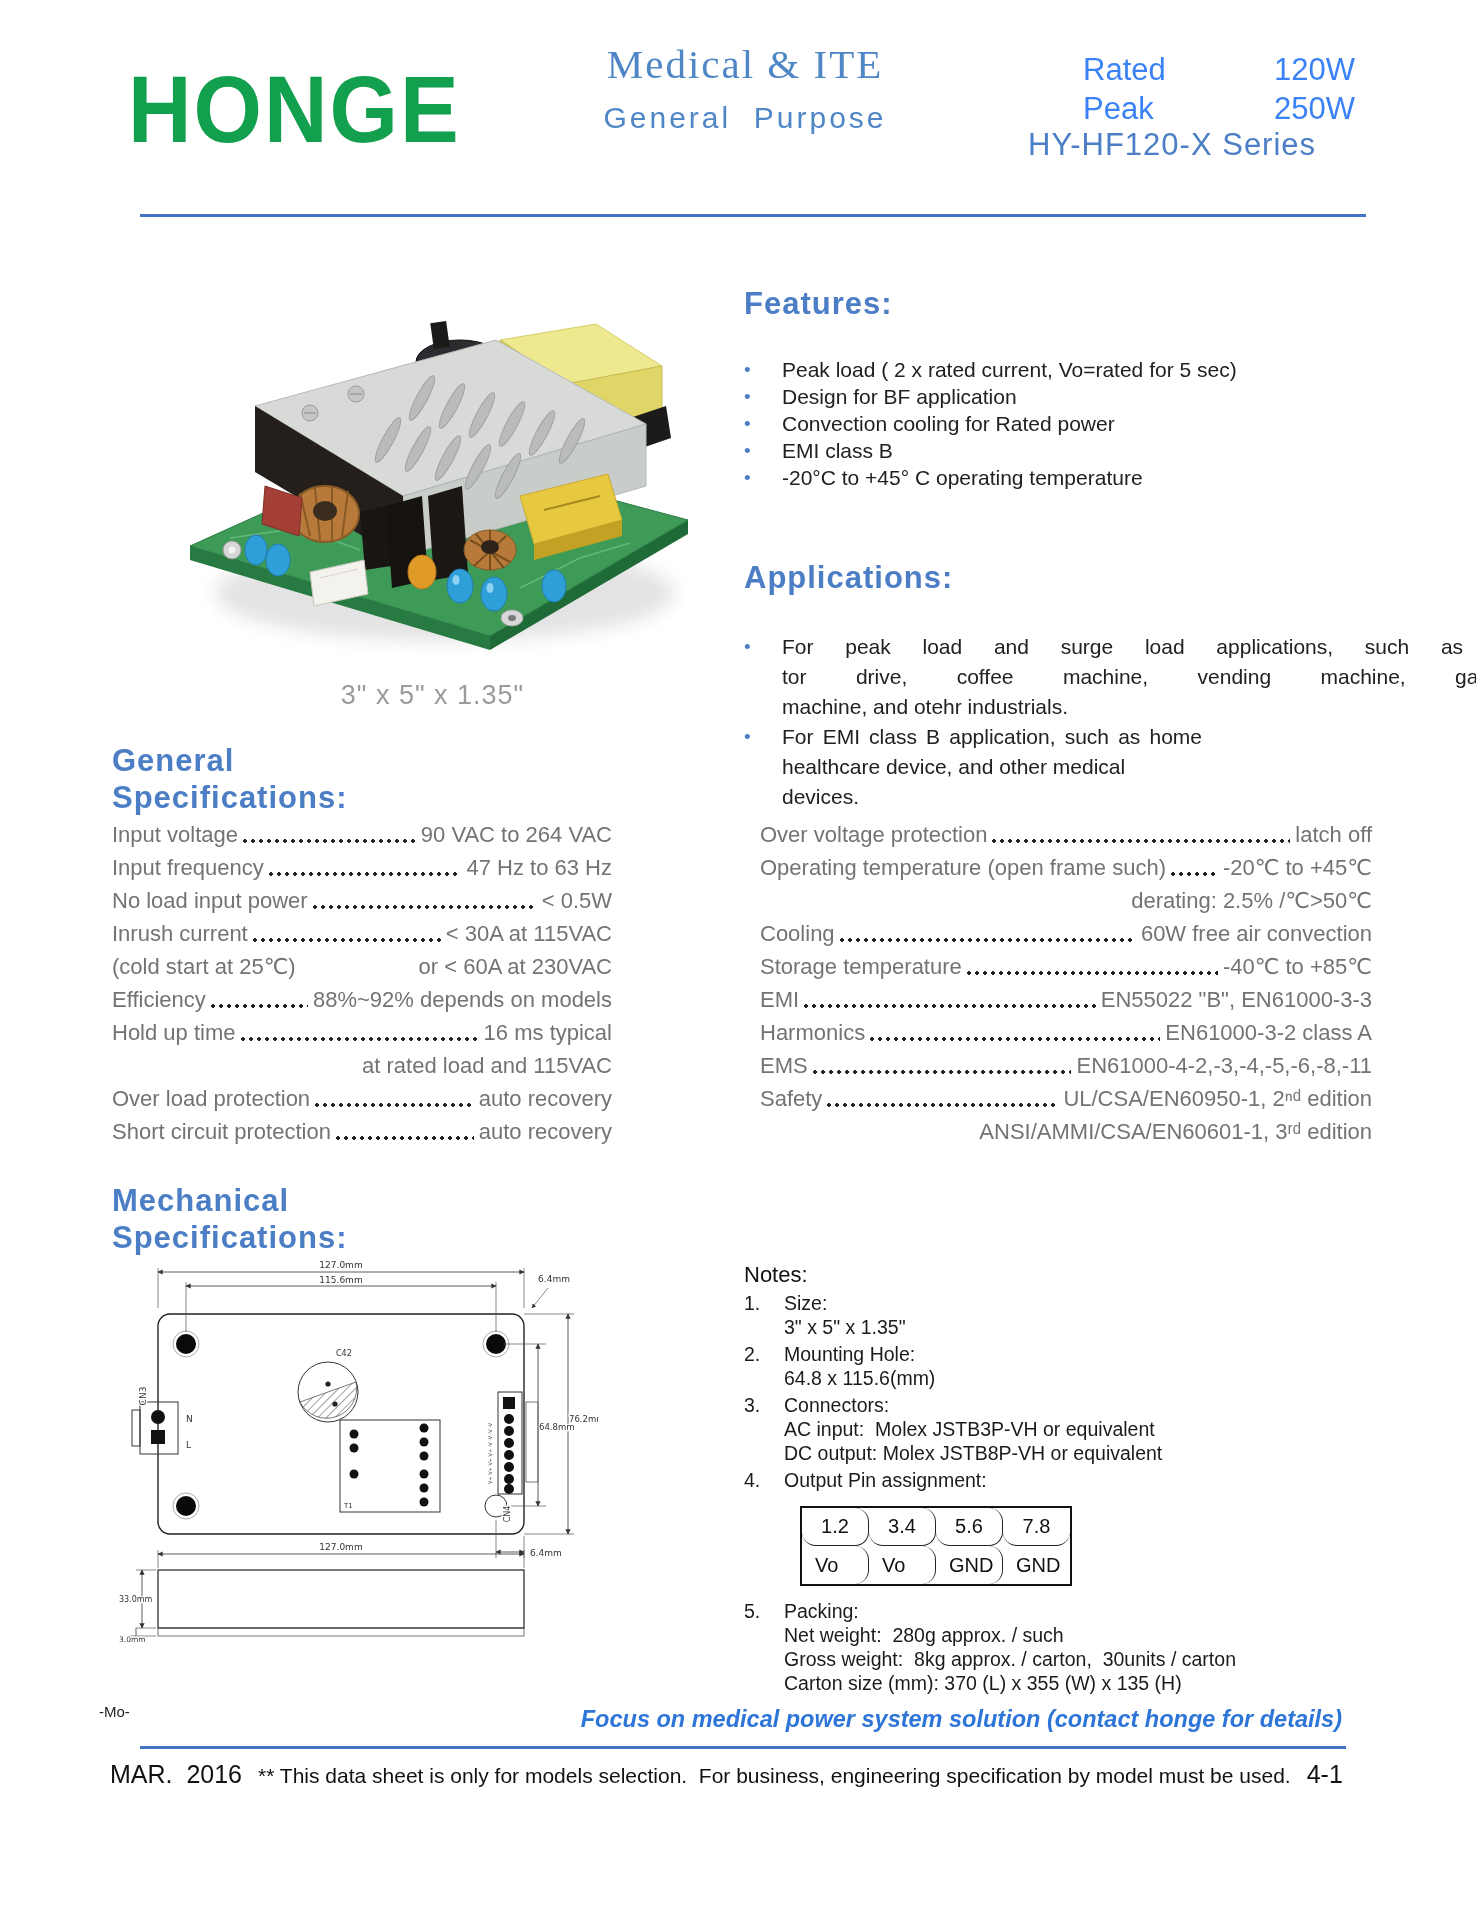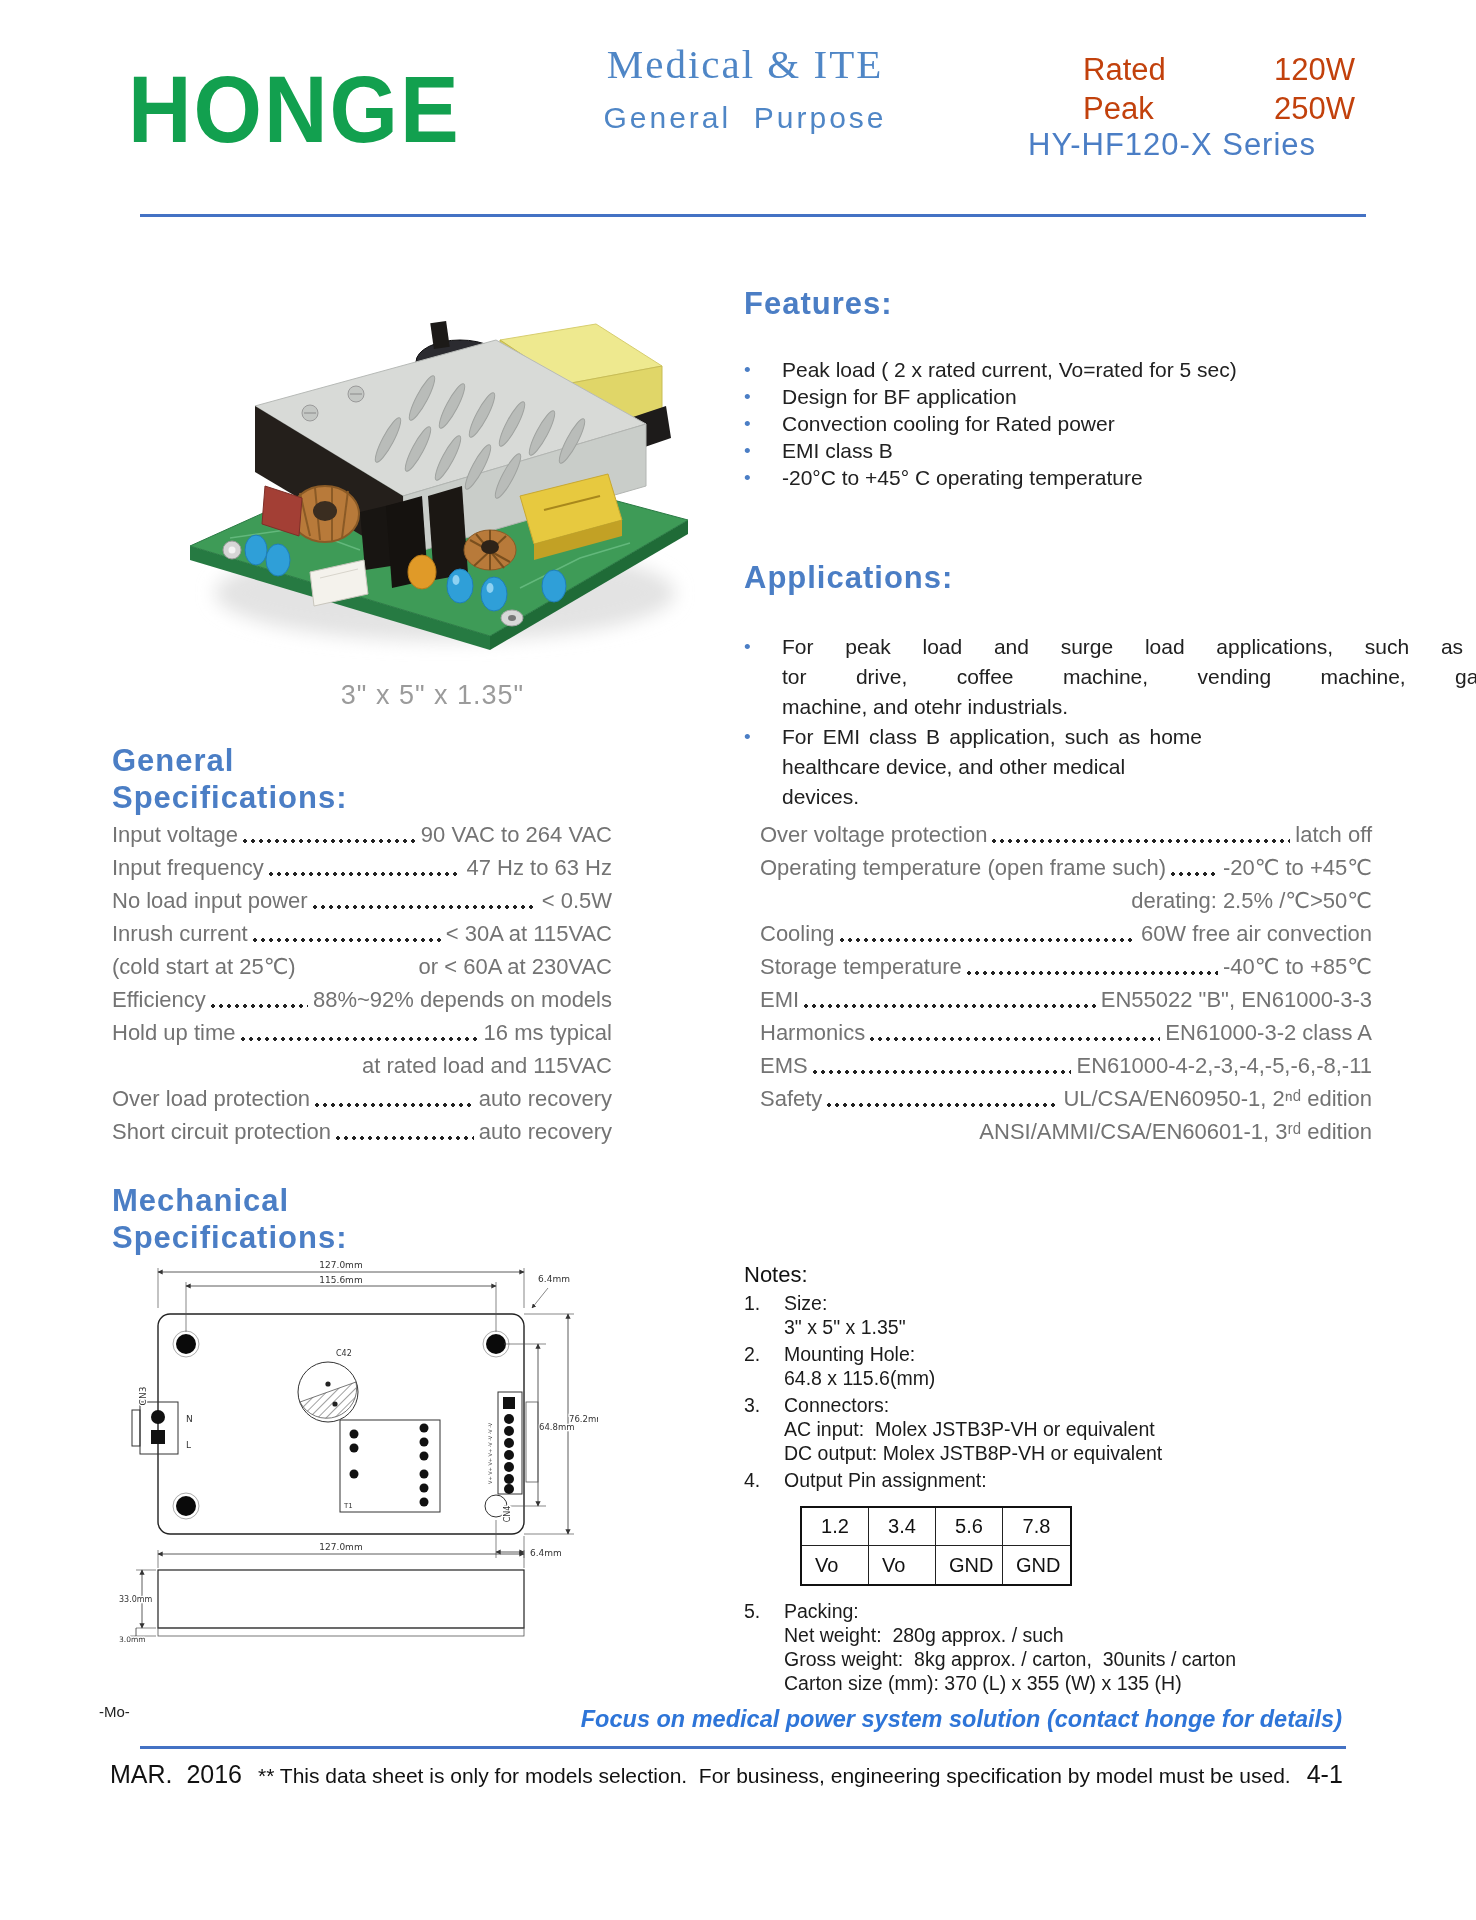--- a/index.html
+++ b/index.html
@@ -5,21 +5,21 @@
   html,body{margin:0;padding:0;background:#fff;}
   .page{position:relative;width:1476px;height:1920px;background:#fff;overflow:hidden;
         font-family:"Liberation Sans","DejaVu Sans",sans-serif;color:#1b1b1b;}
 
   
   .logo{position:absolute;left:128px;top:62px;font-size:88px;font-weight:bold;color:#12a04f;
         letter-spacing:2px;line-height:1;transform:scaleY(1.08);transform-origin:top left;}
   .doc-title{position:absolute;left:555px;top:40px;width:380px;text-align:center;color:#4f86c6;}
   .doc-title .t1{font-size:41px;letter-spacing:2px;font-family:Liberation Serif, serif;}
   .doc-title .t2{font-size:30px;letter-spacing:3px;margin-top:13px;white-space:pre-wrap;}
-  .power{position:absolute;left:1083px;top:50px;width:272px;color:#c2410c;font-size:31px;}
+  .power{position:absolute;left:1083px;top:50px;width:272px;color:#3b82f6;font-size:31px;}
   .pw-row{display:flex;justify-content:space-between;line-height:39px;}
   .series{position:absolute;left:1028px;top:127px;color:#4b7ec5;font-size:31px;letter-spacing:1px;}
   .rule-top{position:absolute;left:140px;top:214px;width:1226px;height:3px;background:#4472c4;}
 
   
   .photo{position:absolute;left:160px;top:288px;width:545px;height:385px;}
   .photo-caption{position:absolute;left:160px;top:680px;width:545px;text-align:center;
                  font-size:27px;color:#9b9b9b;letter-spacing:1px;white-space:pre-wrap;}
 
   
@@ -54,21 +54,21 @@
   
   .notes{position:absolute;left:744px;top:1262px;width:580px;}
   .notes-head{font-size:22px;font-weight:normal;color:#111;}
   .note-item{display:flex;margin-top:3px;}
   .note-num{width:40px;flex:none;font-size:19.5px;line-height:24px;}
   .note-lines{font-size:19.5px;line-height:24px;}
   .note-line{white-space:pre-wrap;}
   .pin-table{margin:14px 0 10px 56px;border:2.5px solid #111;display:inline-block;box-sizing:border-box;}
   .pt-row{display:flex;}
   .pt-row > div{box-sizing:border-box;width:67px;height:38px;border-right:1.5px solid #222;
-                display:flex;align-items:center;font-size:20px;color:#111;}
+                display:flex;align-items:center;font-size:20px;color:#111;border-radius:14px;}
   .pt-row > div:last-of-type{border-right:none;}
   .pt-row.hdr > div{border-bottom:1.5px solid #222;justify-content:center;}
   .pt-row.val > div{justify-content:flex-start;padding-left:13px;}
   .pin-table-wrap{display:block;}
 
   
   .mo{position:absolute;left:99px;top:1703px;font-size:15px;color:#222;}
   .slogan{position:absolute;left:560px;top:1706px;width:782px;text-align:right;font-size:23.5px;
           font-weight:bold;font-style:italic;color:#2e75d8;}
   .rule-bottom{position:absolute;left:140px;top:1746px;width:1206px;height:3px;background:#4472c4;}

